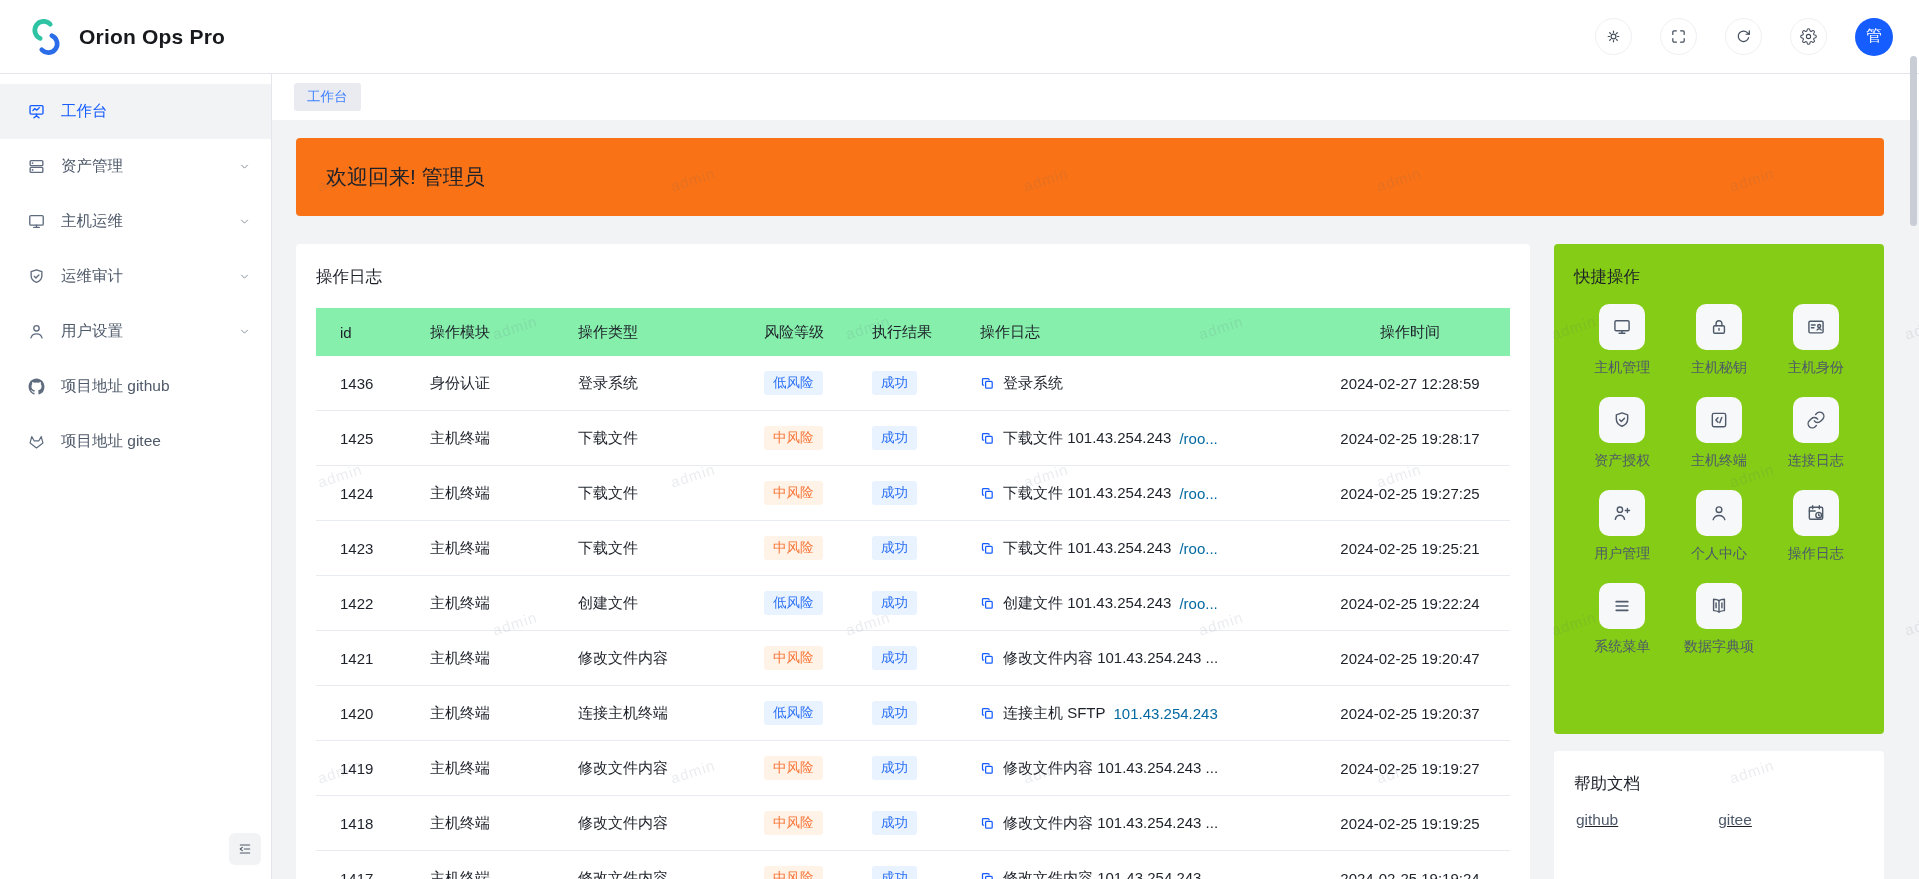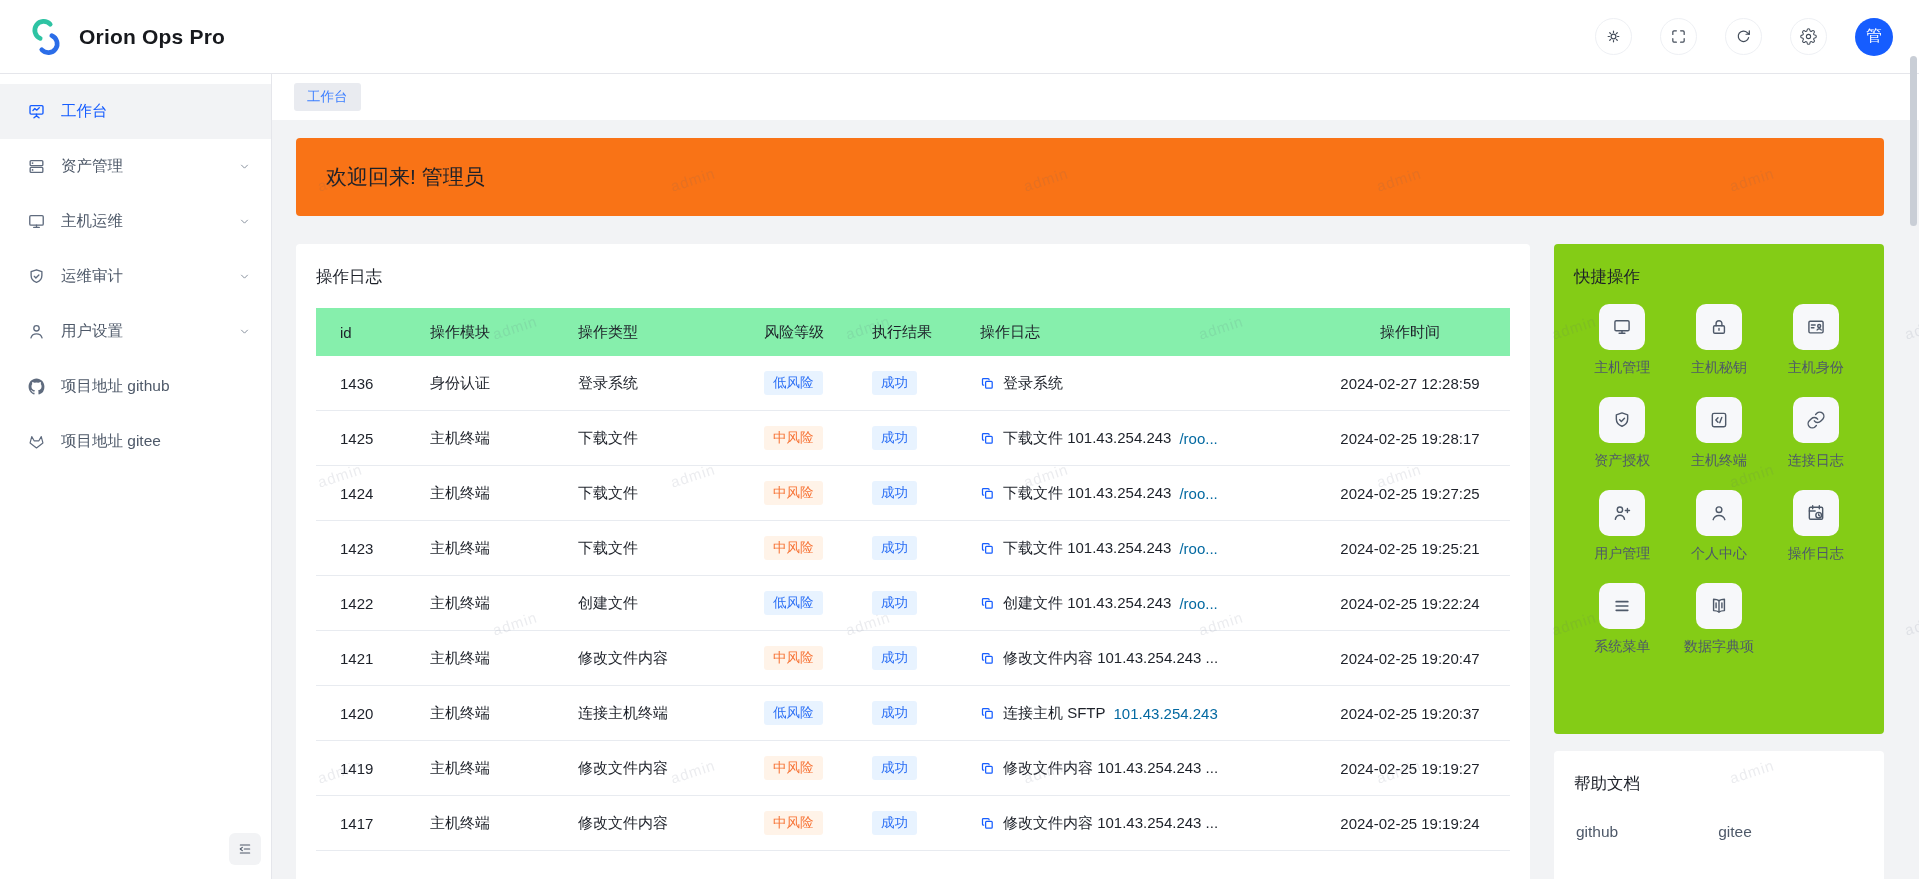--- a/index.html
+++ b/index.html
@@ -69,21 +69,21 @@
   
   .right-col{width:330px;flex:none;display:flex;flex-direction:column;gap:17px;}
   .quick-card{background:#84cc16;border-radius:4px;padding:22px 20px;box-sizing:border-box;height:490px;}
   .quick-grid{display:grid;grid-template-columns:repeat(3,1fr);row-gap:20px;margin-top:16px;}
   .quick-item{display:flex;flex-direction:column;align-items:center;gap:9px;cursor:pointer;}
   .quick-tile{width:46px;height:46px;border-radius:10px;background:#f7f8fa;display:flex;
               align-items:center;justify-content:center;color:#4e5969;}
   .quick-tile .ic{width:20px;height:20px;}
   .quick-label{font-size:14px;color:#4e5969;white-space:nowrap;}
   .help-card{background:#fff;border-radius:4px;padding:22px 20px;box-sizing:border-box;height:250px;}
-  .help-links{display:flex;gap:100px;margin-top:28px;padding-left:2px;}
+  .help-links{display:flex;gap:100px;margin-top:16px;padding-left:2px;text-decoration:underline;}
   .help-link{font-size:15.5px;color:#4e5969;cursor:pointer;}
 
   
   .watermark-layer{position:absolute;top:74px;left:272px;right:0;bottom:0;pointer-events:none;
                    z-index:40;overflow:hidden;}
   .wm{position:absolute;font-size:15px;color:rgba(90,100,120,0.12);transform:rotate(-18deg);
       letter-spacing:1px;}
   .scroll-thumb{position:absolute;right:2px;top:56px;width:7px;height:170px;border-radius:4px;
                 background:#c9ced6;z-index:50;cursor:pointer;}
 
@@ -419,20 +419,39 @@
                       <span class="copy-ic">
                         <svg viewBox="0 0 24 24" fill="none" stroke="currentColor" stroke-width="2" stroke-linecap="round" stroke-linejoin="round">
                           <rect x="9" y="8.5" width="10.5" height="11" rx="1.5"></rect>
                           <path d="M6 14.5h-.5A1.5 1.5 0 0 1 4 13V5.5A1.5 1.5 0 0 1 5.5 4H13a1.5 1.5 0 0 1 1.5 1.5V6"></path>
                         </svg>
                       </span>
                       <span class="log-text">修改文件内容 101.43.254.243 ...</span>
                     </div>
                   </td>
                   <td class="time-cell">2024-02-25 19:19:27</td>
+                </tr>
+                <tr>
+                  <td class="col-first">1418</td>
+                  <td>主机终端</td>
+                  <td>修改文件内容</td>
+                  <td><span class="badge medium">中风险</span></td>
+                  <td><span class="badge success">成功</span></td>
+                  <td>
+                    <div class="log-cell">
+                      <span class="copy-ic">
+                        <svg viewBox="0 0 24 24" fill="none" stroke="currentColor" stroke-width="2" stroke-linecap="round" stroke-linejoin="round">
+                          <rect x="9" y="8.5" width="10.5" height="11" rx="1.5"></rect>
+                          <path d="M6 14.5h-.5A1.5 1.5 0 0 1 4 13V5.5A1.5 1.5 0 0 1 5.5 4H13a1.5 1.5 0 0 1 1.5 1.5V6"></path>
+                        </svg>
+                      </span>
+                      <span class="log-text">修改文件内容 101.43.254.243 ...</span>
+                    </div>
+                  </td>
+                  <td class="time-cell">2024-02-25 19:19:25</td>
                 </tr>
                 <tr>
                   <td class="col-first">1417</td>
                   <td>主机终端</td>
                   <td>修改文件内容</td>
                   <td><span class="badge medium">中风险</span></td>
                   <td><span class="badge success">成功</span></td>
                   <td>
                     <div class="log-cell">
                       <span class="copy-ic">

